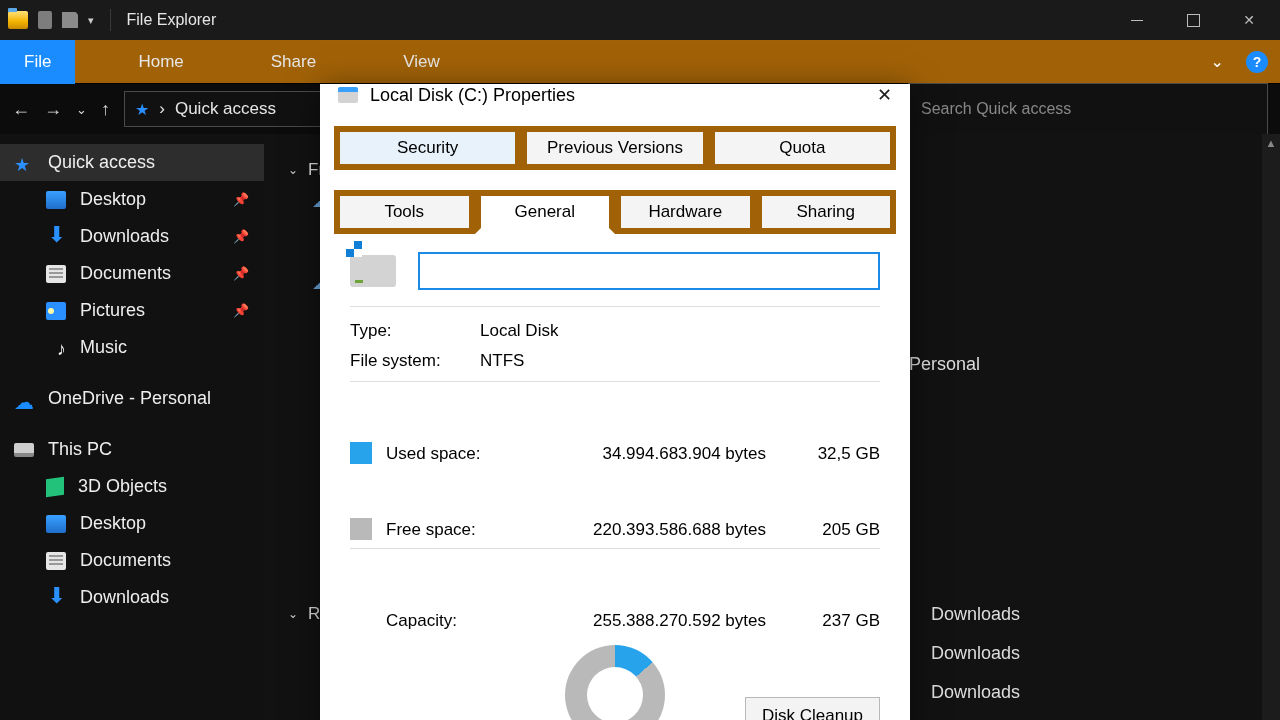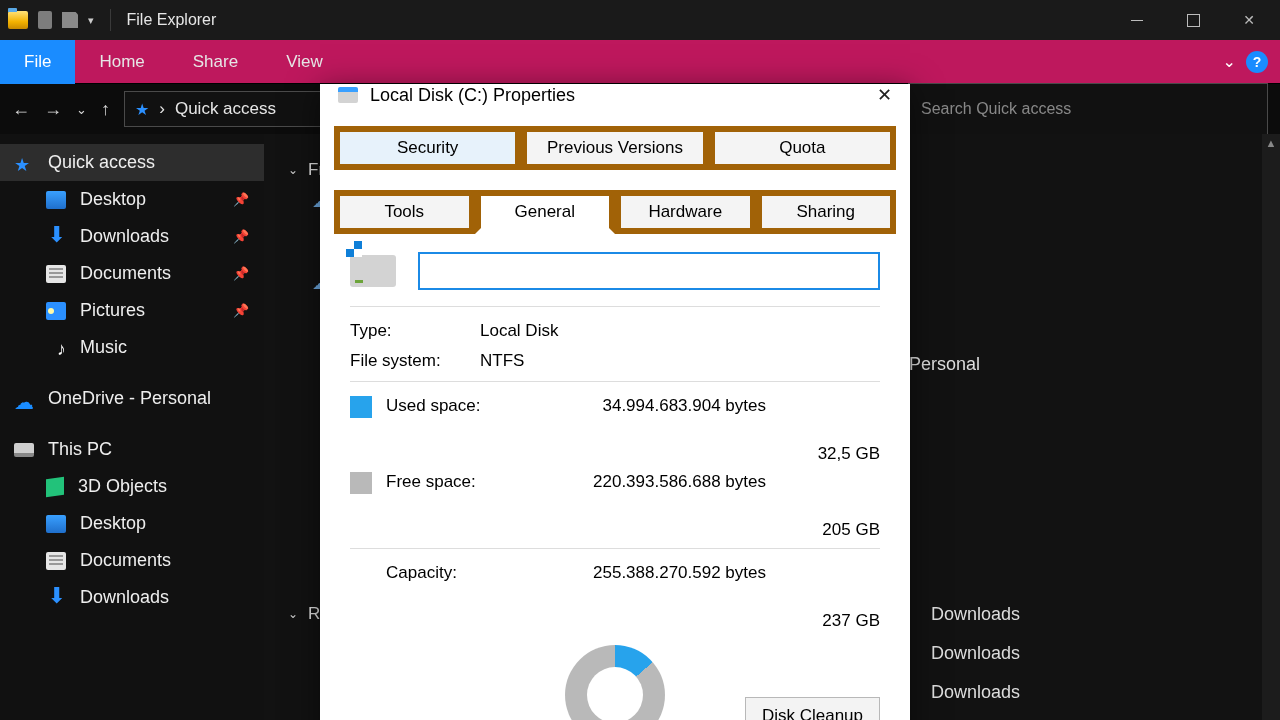--- a/index.html
+++ b/index.html
@@ -12,23 +12,23 @@
 .titlebar .save-ico { width:16px; height:16px; background:#8a8a8a; clip-path:polygon(0 0,85% 0,100% 15%,100% 100%,0 100%); }
 .titlebar .drop { font-size:11px; color:#ccc; }
 .titlebar .sep { width:1px; height:22px; background:#3a3a3a; margin:0 6px; }
 .titlebar .title { color:#e6e6e6; font-size:16px; }
 .titlebar .spacer { flex:1; }
 .winbtn { width:46px; height:40px; display:flex; align-items:center; justify-content:center; color:#bcbcbc; font-size:14px; }
 .winbtn.min:before{content:"";width:12px;height:1px;background:#bcbcbc;}
 .winbtn.max:before{content:"";width:11px;height:11px;border:1px solid #bcbcbc;}
 .winbtn.close:before{content:"✕";font-size:14px;}
 
-.ribbon { height:44px; background:#be185d; display:flex; align-items:center; border-bottom:1px solid #000; }
+.ribbon { height:44px; background:#a16207; display:flex; align-items:center; border-bottom:1px solid #000;gap:12px; }
 .ribbon .file { background:#1a8cff; color:#fff; padding:0 24px; height:44px; display:flex; align-items:center; font-size:17px; }
-.ribbon .tab { color:#e6e6e6; padding:0 24px; height:44px; display:flex; align-items:center; font-size:17px; }
+.ribbon .tab { color:#e6e6e6; padding:0 24px; height:44px; display:flex; align-items:center; font-size:17px;margin-left:27px; }
 .ribbon .spacer{flex:1;}
 .ribbon .chev { color:#fff; font-size:16px; margin-right:10px; }
 .ribbon .help { width:22px; height:22px; border-radius:50%; background:#1a8cff; color:#fff; display:flex; align-items:center; justify-content:center; font-size:14px; font-weight:bold; margin-right:12px; }
 
 .navbar { height:50px; background:#0c0c0c; display:flex; align-items:center; padding:0 12px; gap:14px; }
 .navbtn { color:#d8d8d8; font-size:18px; }
 .addr { flex:1; height:36px; border:1px solid #4a4a4a; background:#111; display:flex; align-items:center; padding:0 10px; gap:10px; color:#e6e6e6; font-size:17px; }
 .addr .star{ color:#2b90ff; font-size:16px; }
 .searchbox { width:360px; height:52px; border:1px solid #4a4a4a; background:#111; display:flex; align-items:center; padding:0 12px; color:#888; font-size:16px; }
 
@@ -73,21 +73,21 @@
 .tab2.active { background:#fff; border-bottom-color:#fff; }
 .tab2.sec { background:#e7f2fb; }
 .dlg-body { padding:18px 30px; font-size:17px; }
 .label-row { display:flex; align-items:center; gap:22px; margin-bottom:16px; }
 .drive-ico { width:46px; height:32px; background:#d3d3d3; border-radius:3px; position:relative; }
 .drive-ico:before{content:"";position:absolute;left:-4px;top:-14px;width:16px;height:16px;background:conic-gradient(#0f7fd8 0 25%,#fff 0 50%,#0f7fd8 0 75%,#fff 0);}        .drive-ico:after{content:"";position:absolute;left:5px;bottom:4px;width:8px;height:3px;background:#6ca43a;}
 .name-input { flex:1; height:38px; border:2px solid #1b8ae6; padding:4px 6px; font-size:17px; }
 .hr { height:1px; background:#ddd; margin:6px 0 14px; }
 .kv { display:flex; gap:20px; margin:10px 0; }
 .kv .k{ width:110px; }
-.space-row { display:flex; align-items:flex-start; gap:14px; margin:8px 0; }
+.space-row { display:flex; align-items:flex-end; gap:14px; margin:8px 0; }
 .sw { width:22px; height:22px; }
 .sw.used{ background:#27a3ec; }
 .sw.free{ background:#b9b9b9; }
 .space-row .lbl{ width:110px; }
 .space-row .bytes{ flex:1; text-align:right; padding-right:20px; }
 .space-row .gb{ width:80px; text-align:right;margin-top:48px; }
 .donut { width:100px; height:100px; border-radius:50%; margin:14px auto 2px; background:conic-gradient(#27a3ec 0 49deg,#b9b9b9 49deg 360deg); position:relative; }
 .donut:after{content:"";position:absolute;inset:22px;border-radius:50%;background:#fff;}
 .drive-label { text-align:center; margin-top:8px; font-size:17px; }
 .cleanup-row { display:flex; justify-content:flex-end; margin-top:-50px;text-decoration:underline; }

